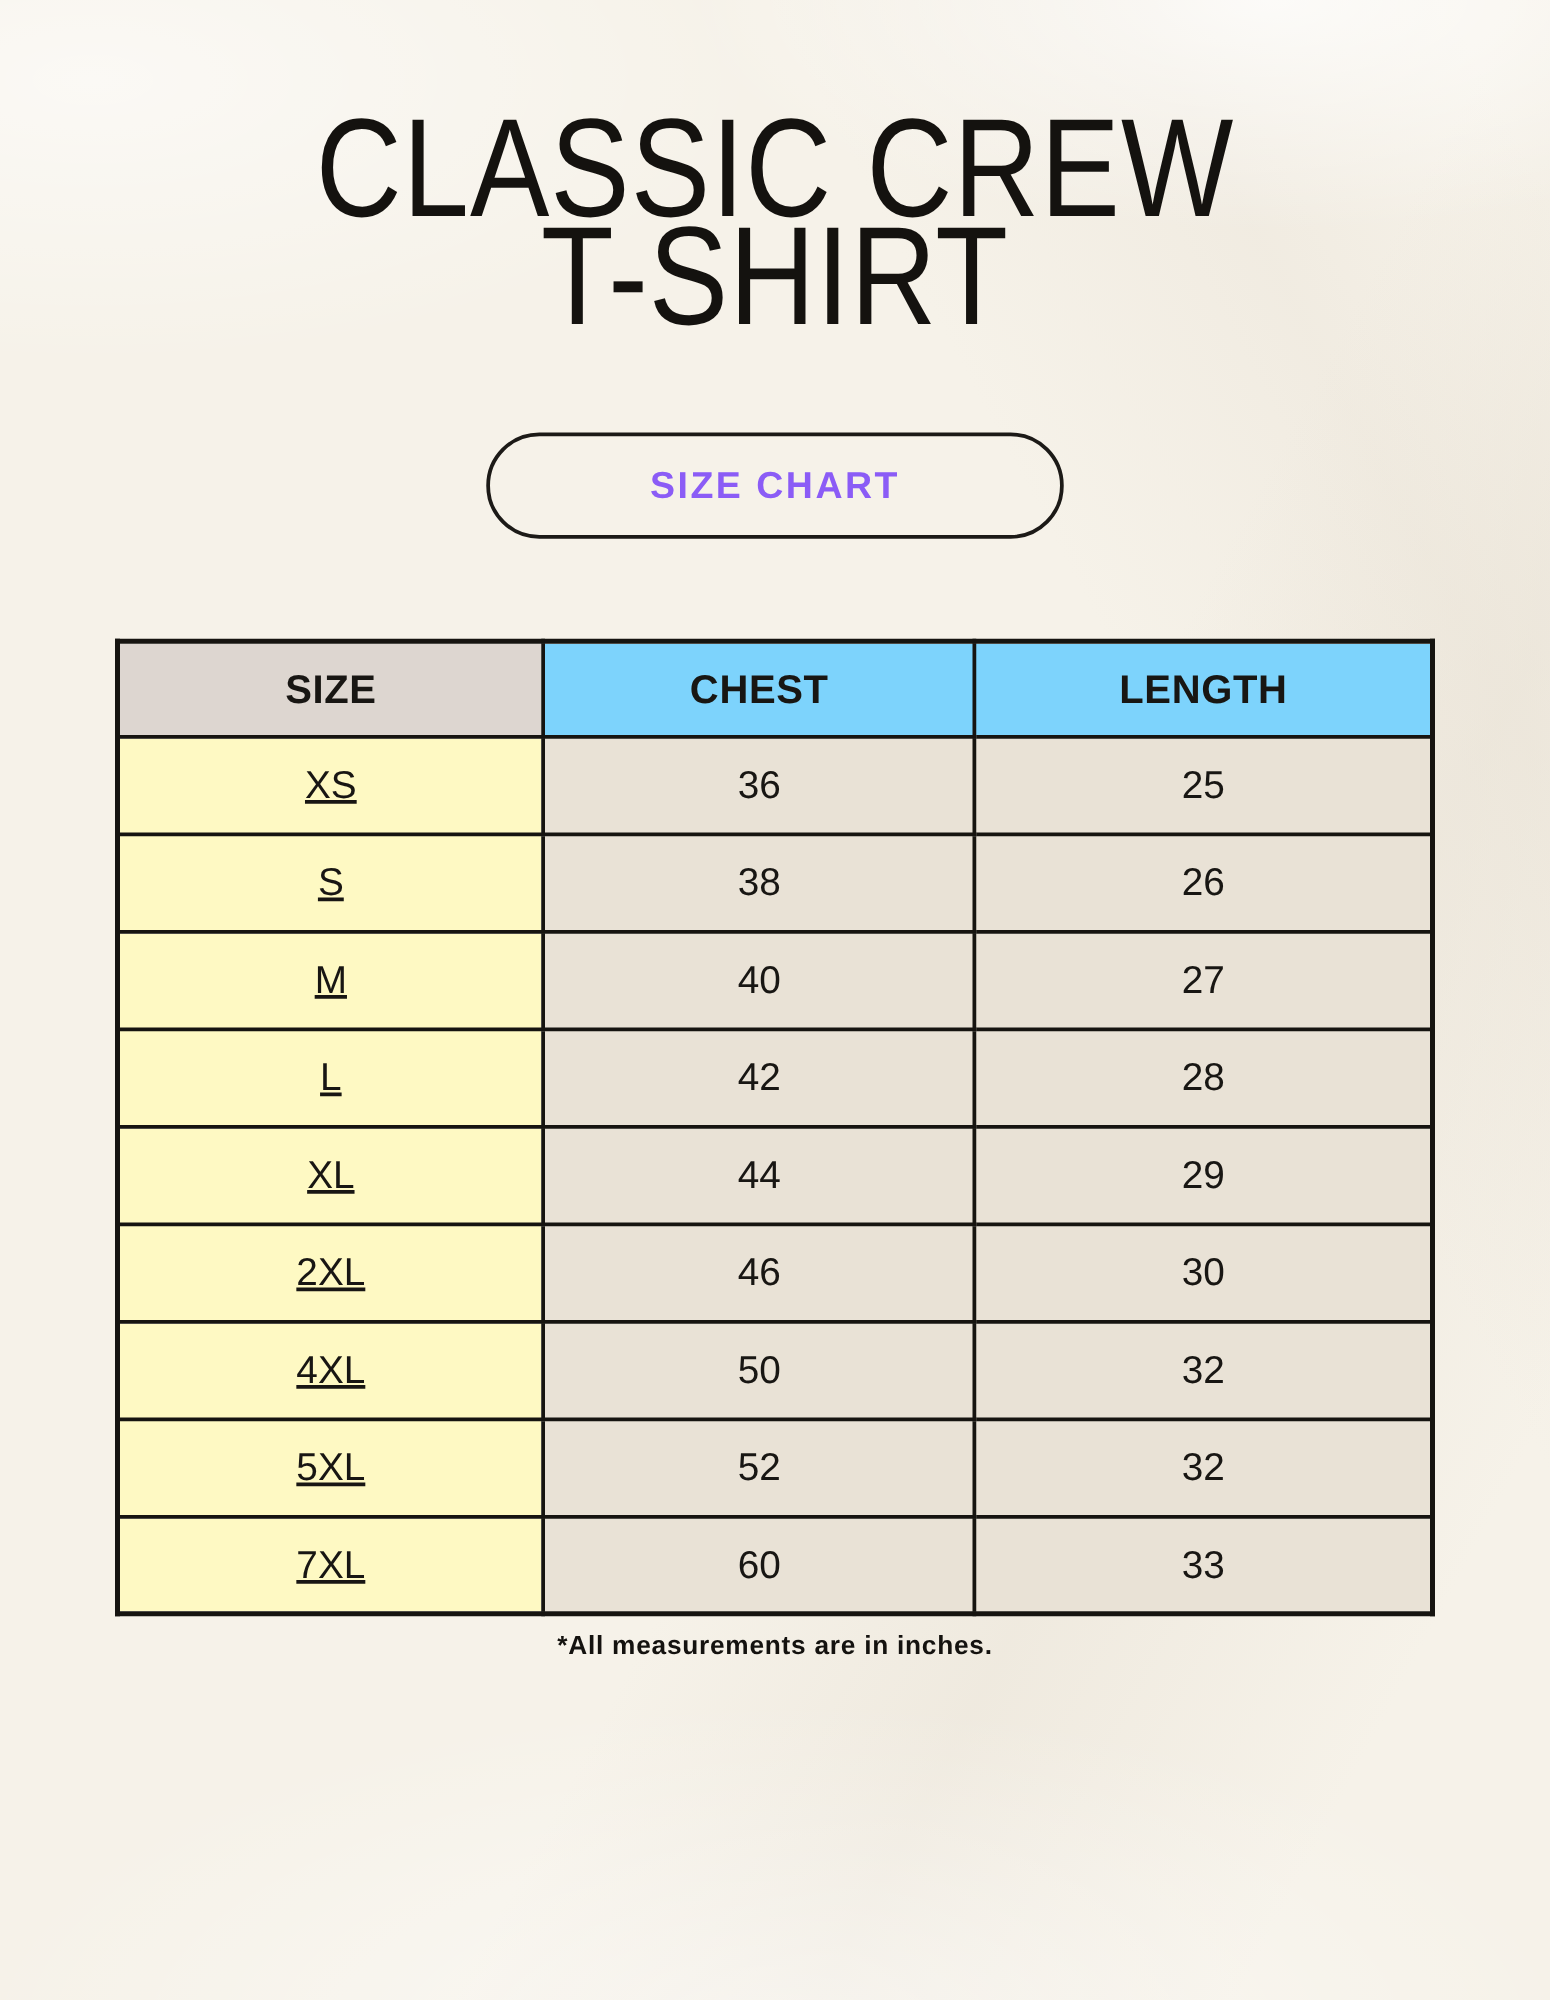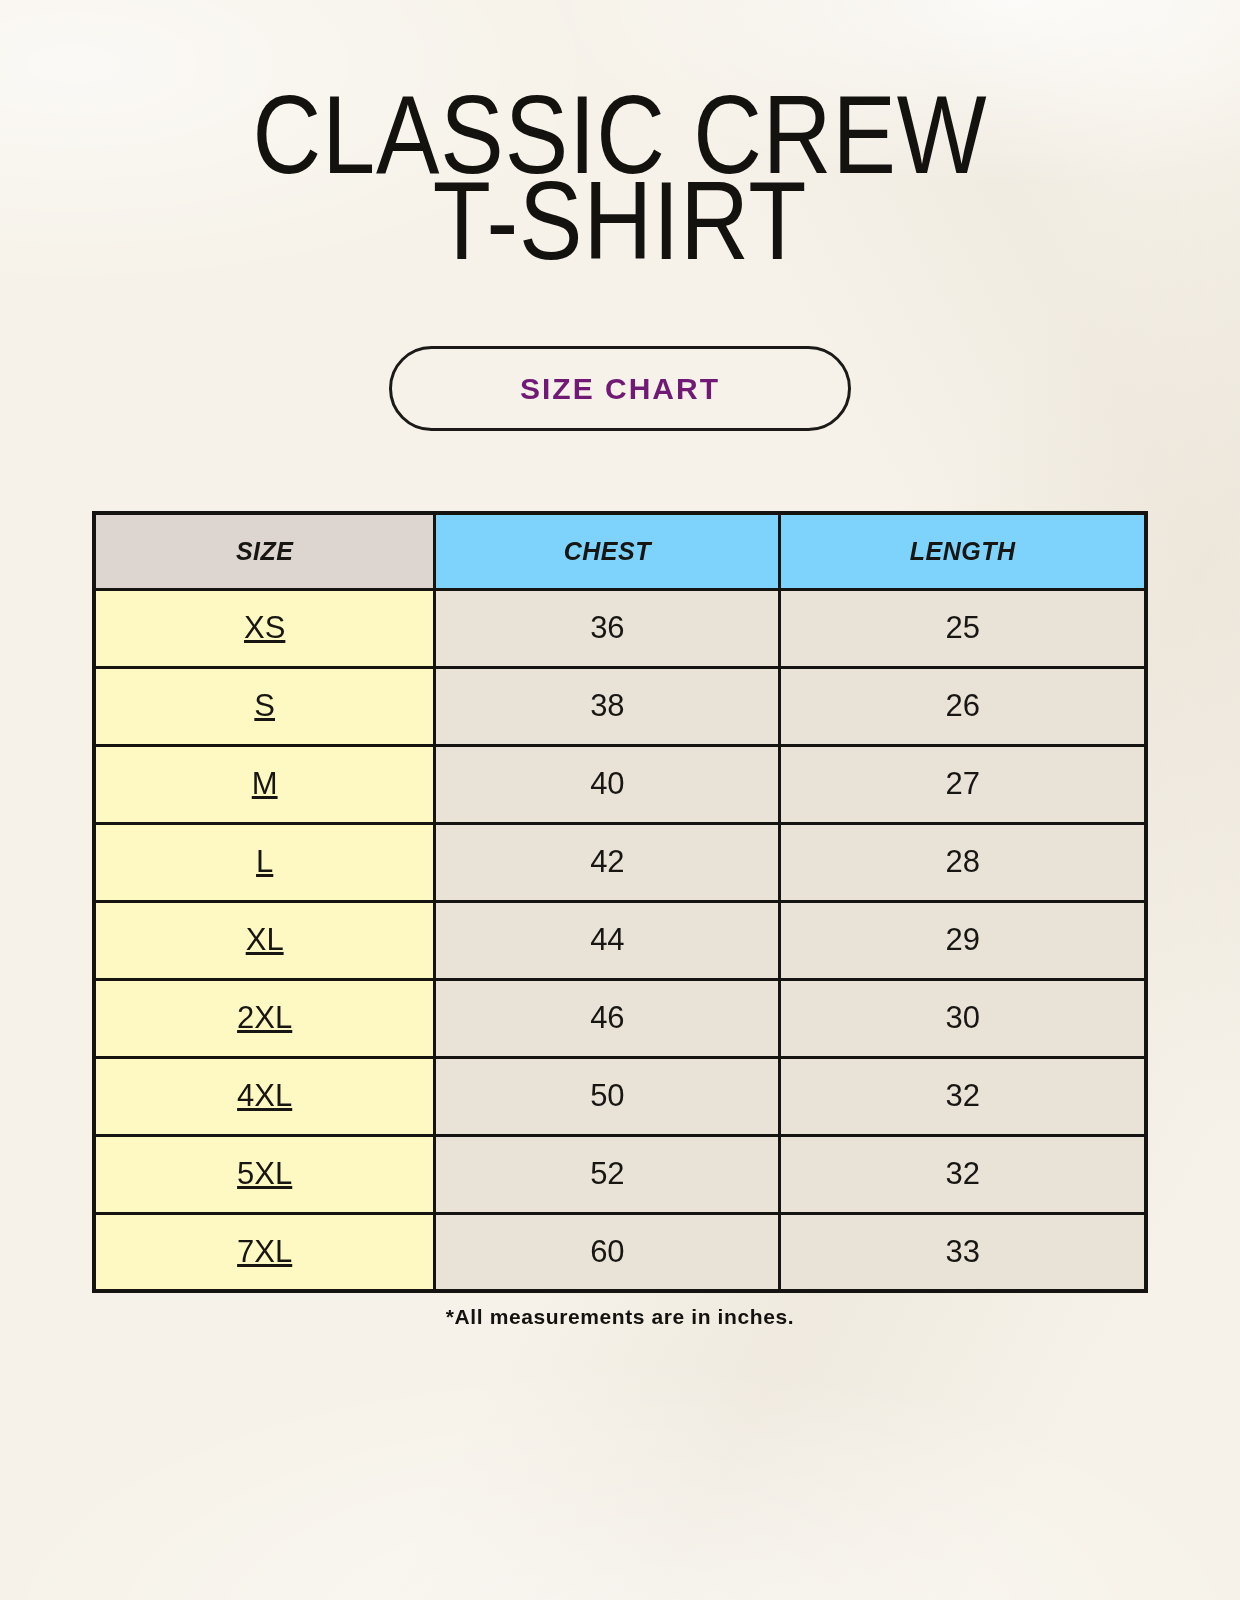--- a/index.html
+++ b/index.html
@@ -44,44 +44,43 @@
     margin: 82px auto 0 auto;
     border: 3px solid #1c1a17;
     border-radius: 44px;
     background: transparent;
     display: flex;
     align-items: center;
     justify-content: center;
     font-size: 30px;
     font-weight: 600;
     letter-spacing: 2px;
-    color: #701a75;
+    color: #8b5cf6;
     cursor: pointer;
   }
 
   .chart-table {
     width: 1056px;
     margin: 80px auto 0 auto;
     border-collapse: collapse;
     table-layout: fixed;
     text-align: center;
     border: 4px solid #161410;
   }
   .chart-table th,
   .chart-table td {
     border: 3px solid #161410;
     vertical-align: middle;
     overflow: hidden;
   }
   .chart-table th {
     height: 76px;
-    font-size: 25px;
+    font-size: 32px;
     font-weight: 700;
     letter-spacing: 0.5px;
-    font-style: italic;
   }
   .chart-table td {
     height: 78px;
     font-size: 31px;
     font-weight: 400;
   }
   .col-size   { width: 32.4%; }
   .col-chest  { width: 32.8%; }
   .col-length { width: 34.8%; }
 

